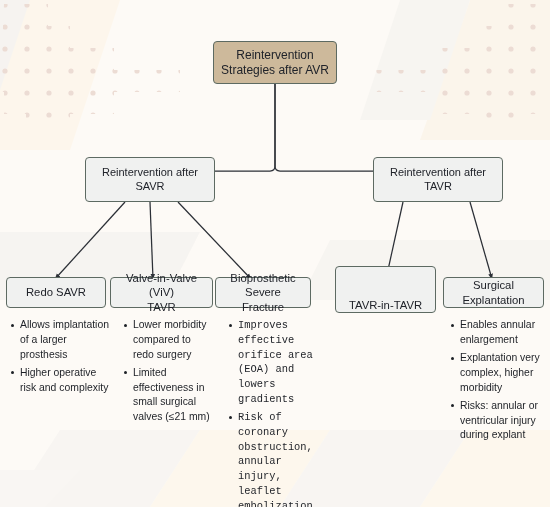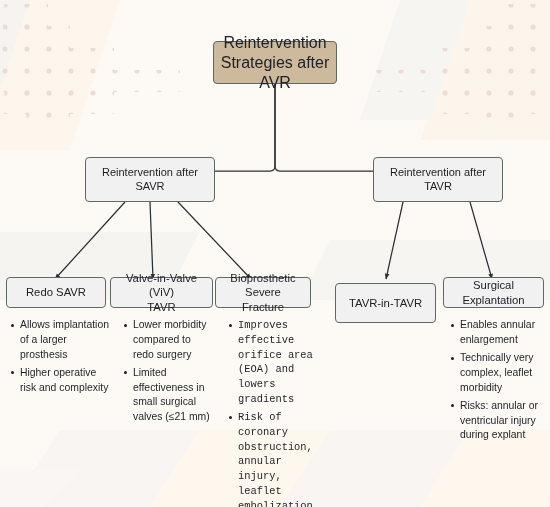--- a/index.html
+++ b/index.html
@@ -51,21 +51,21 @@
     align-items: center;
     justify-content: center;
     text-align: center;
     border-radius: 4px;
     line-height: 1.25;
     color: #20232a;
   }
   .node-root {
     background: #cdb99b;
     border: 1.3px solid #5d6a62;
-    font-size: 16px;
+    font-size: 12px;
   }
   .node-mid {
     background: #f0f1f0;
     border: 1.3px solid #5d6a62;
     font-size: 11px;
   }
   .node-leaf {
     background: #f0f1f0;
     border: 1.3px solid #5d6a62;
     font-size: 11.3px;
@@ -187,21 +187,21 @@
   <div class="node node-leaf" style="left:110px; top:277px; width:103px; height:31px;">
     <span class="node-label">Valve-in-Valve (ViV)
 TAVR</span>
   </div>
 
   <div class="node node-leaf" style="left:215px; top:277px; width:96px; height:31px;">
     <span class="node-label">Bioprosthetic Severe
 Fracture</span>
   </div>
 
-  <div class="node node-leaf" style="left:335px; top:283px; width:101px; height:40px;">
+  <div class="node node-leaf" style="left:335px; top:266px; width:101px; height:47px;align-items:flex-end;">
     <span class="node-label">TAVR-in-TAVR</span>
   </div>
 
   <div class="node node-leaf" style="left:443px; top:277px; width:101px; height:31px;">
     <span class="node-label">Surgical
 Explantation</span>
   </div>
 
   <ul class="bullets" style="left:6px; top:318px; width:108px;">
     <li>Allows implantation of a larger prosthesis</li>
@@ -214,17 +214,17 @@
   </ul>
 
   <ul class="bullets" style="left:224px; top:318px; width:93px;font-family:Liberation Mono, monospace;">
     <li>Improves effective orifice area (EOA) and lowers gradients</li>
     <li>Risk of coronary obstruction, annular injury, leaflet embolization</li>
   </ul>
 
 
   <ul class="bullets" style="left:446px; top:318px; width:98px;">
     <li>Enables annular enlargement</li>
-    <li>Technically very complex, leaflet morbidity</li>
+    <li>Explantation very complex, higher morbidity</li>
     <li>Risks: annular or ventricular injury during explant</li>
   </ul>
 
 </div>
 
 </body></html>

